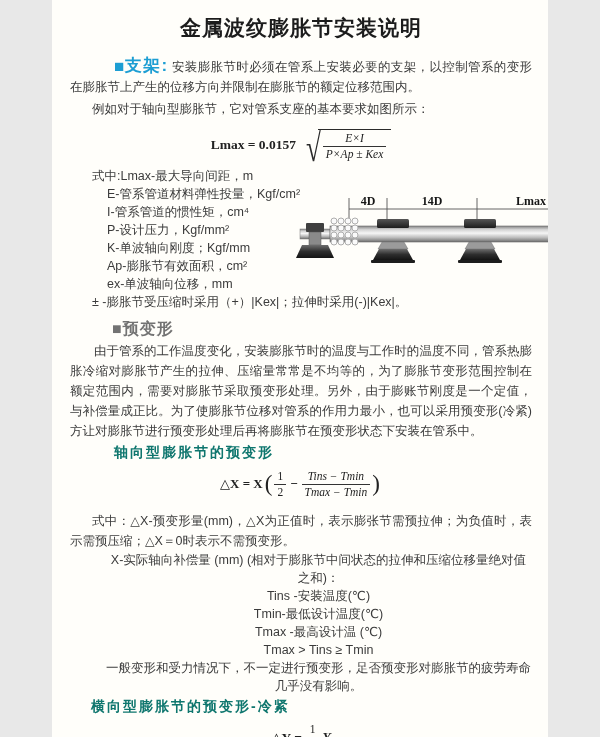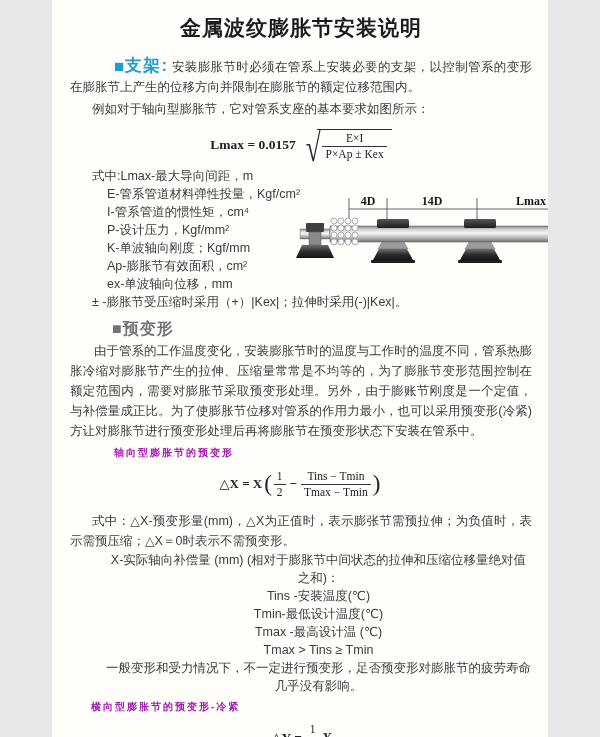--- a/index.html
+++ b/index.html
@@ -14,21 +14,21 @@
   p,.line{font-size:12.5px;line-height:20px;margin:0;}
   .just{text-align:justify;}
 
   .p1{margin-top:15px;text-indent:44px;}
   .sec-marker{color:#1d9ed3;font-size:17px;vertical-align:-1px;}
   .sec-head-inline{color:#1d9ed3;font-size:17px;font-weight:600;letter-spacing:1px;line-height:1;}
   .p2{margin-top:2px;text-indent:22px;}
 
   .sec-head{color:#737373;font-size:16px;font-weight:600;letter-spacing:1px;
             margin:8px 0 2px 42px;line-height:20px;}
-  .sub-head{color:#a21caf;font-size:10px;font-weight:600;letter-spacing:2px;line-height:19px;}
+  .sub-head{color:#0f766e;font-size:14px;font-weight:600;letter-spacing:2px;line-height:19px;}
   .sub-head.axial{margin:2px 0 0 44px;}
   .sub-head.lateral{margin:2px 0 0 21px;}
 
   .vars{margin-top:4px;}
   .vars .line{line-height:18px;}
   .ml22{margin-left:22px;}
   .ml35{margin-left:35px;text-align:center;}
   .ml37{margin-left:37px;}
   .indent22{text-indent:22px;}
   .defs .line{line-height:18px;}
@@ -40,21 +40,21 @@
   .f1{margin:8px 0 4px;height:36px;}
   .f-lhs{font-weight:bold;font-size:13.5px;}
   .sqrt-wrap{display:inline-flex;align-items:center;margin-left:10px;position:relative;}
   .sqrt-sign{font-size:27px;line-height:1;transform:scaleY(1.45);transform-origin:60% 20%;
              font-weight:400;color:#2b2b2b;margin-right:-3px;}
   .sqrt-body{border-top:1.4px solid #2b2b2b;padding:1px 5px 0 5px;}
   .frac{display:inline-block;text-align:center;vertical-align:middle;
         font-size:11.5px;line-height:1.25;}
   .frac .num{display:block;padding:0 3px;}
   .frac .den{display:block;border-top:1px solid #333;padding:0 3px;}
-  .it{}
+  .it{font-style:italic;}
   .f2{margin:6px 0 12px;height:32px;font-size:13px;}
   .f2 .f-lhs{font-size:13px;}
   .bigp{font-size:23px;font-weight:400;line-height:0;margin:0 2px;color:#222;}
   .f-op{margin:0 4px;font-weight:bold;}
   .f3{margin:8px 0 0;height:26px;}
   .f3 .frac{font-size:11.5px;}
   .f3 .rhs{font-weight:bold;font-style:italic;margin-left:4px;font-size:13.5px;}
 
   .last-line{margin:12px 0 0 42px;}
 

